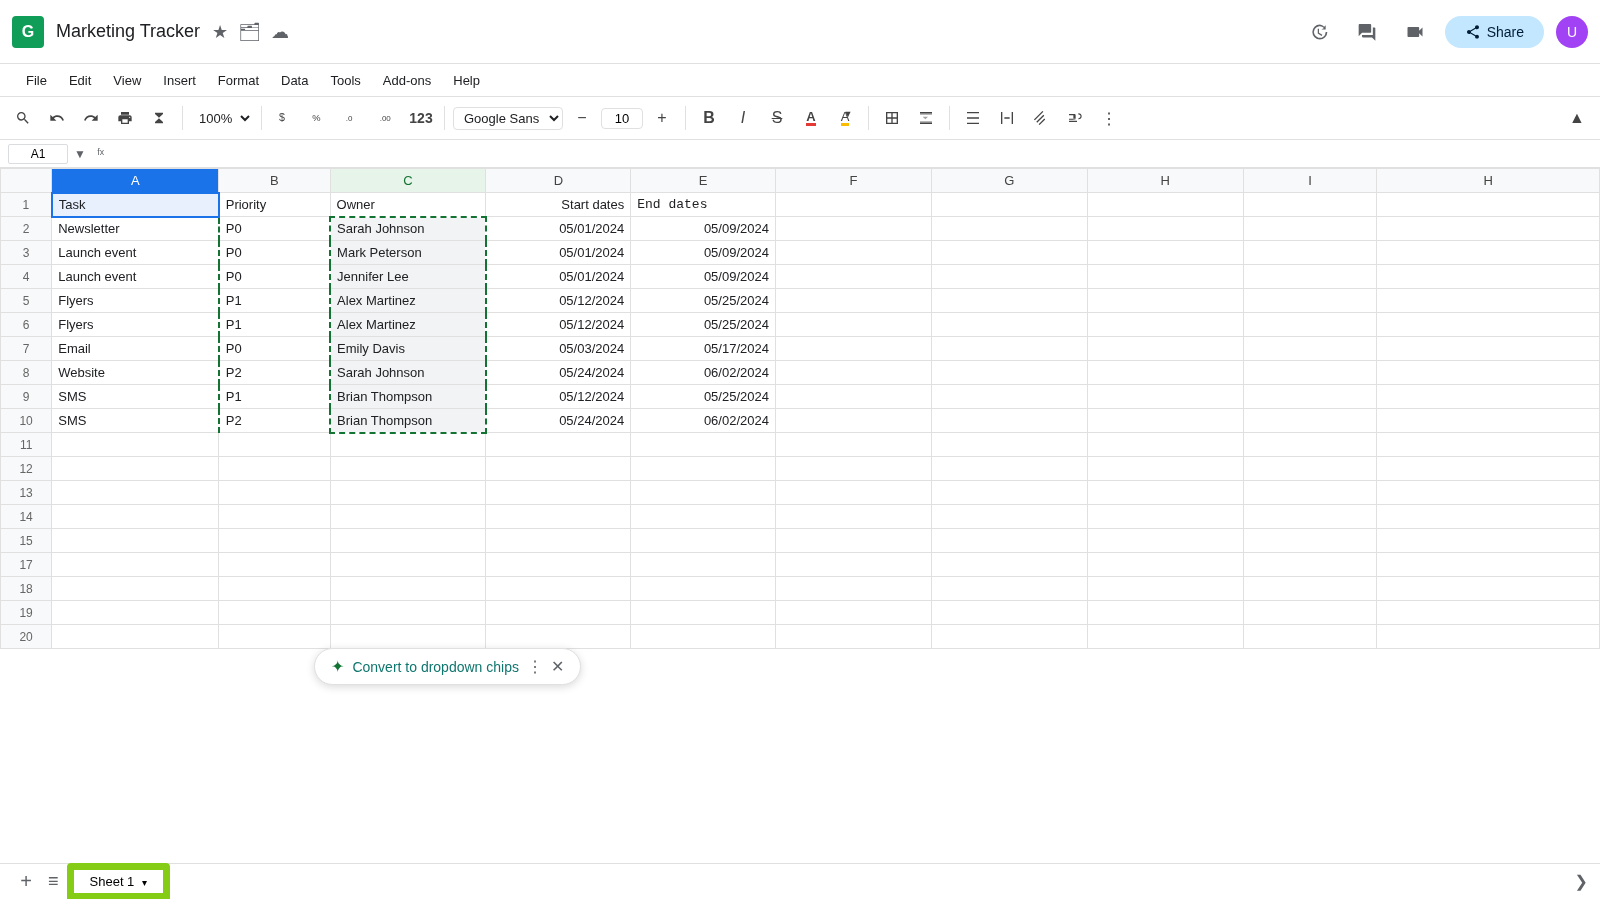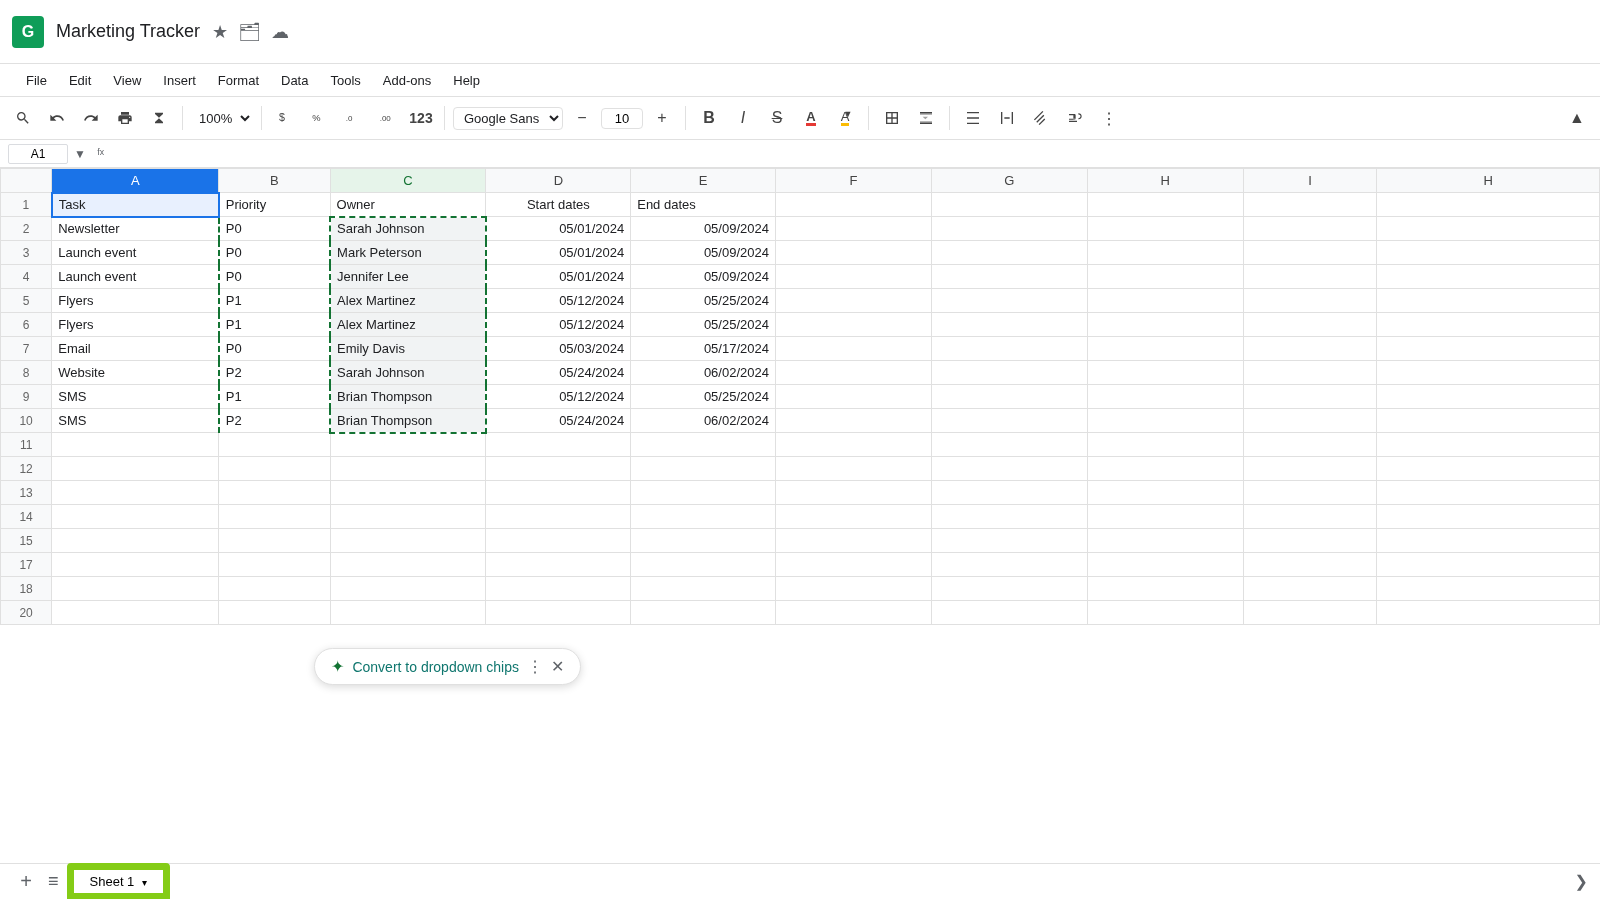--- a/index.html
+++ b/index.html
@@ -162,20 +162,44 @@
 
 <div class="top-bar">
   <div class="app-icon">G</div>
   <span class="doc-title">Marketing Tracker</span>
   <div class="title-icons">
     <span title="Star">★</span>
     <span title="Move">🗂</span>
     <span title="Cloud save">☁</span>
   </div>
   <div class="spacer"></div>
+  <div class="top-right">
+    <div class="top-icon" title="Version history">
+      <svg width="20" height="20" viewBox="0 0 24 24" fill="#5f6368">
+          <path d="M13 3a9 9 0 1 0 9 9h-2a7 7 0 1 1-2.05-4.95L15 9h5V4l-1.76 1.76A8.97 8.97 0 0 0 13 3zm-1 5v5l4 2.4-.8 1.33-4.7-2.83V8H12z"></path>
+        </svg>
+    </div>
+    <div class="top-icon" title="Comments">
+      <svg width="20" height="20" viewBox="0 0 24 24" fill="#5f6368">
+          <path d="M21 6.5h-2v9H6v2c0 .55.45 1 1 1h11l4 4V7.5c0-.55-.45-1-1-1zm-4 6V3.5c0-.55-.45-1-1-1H3c-.55 0-1 .45-1 1V17l4-4h10c.55 0 1-.45 1-1z"></path>
+        </svg>
+    </div>
+    <div class="top-icon" title="Video call">
+      <svg width="20" height="20" viewBox="0 0 24 24" fill="#5f6368">
+          <path d="M17 10.5V7c0-.55-.45-1-1-1H4c-.55 0-1 .45-1 1v10c0 .55.45 1 1 1h12c.55 0 1-.45 1-1v-3.5l4 4v-11l-4 4z"></path>
+        </svg>
+    </div>
+    <button class="share-btn">
+      <svg width="16" height="16" viewBox="0 0 24 24" fill="#001d35">
+          <path d="M18 16.08c-.76 0-1.44.3-1.96.77L8.91 12.7c.05-.23.09-.46.09-.7s-.04-.47-.09-.7l7.05-4.11c.54.5 1.25.81 2.04.81 1.66 0 3-1.34 3-3s-1.34-3-3-3-3 1.34-3 3c0 .24.04.47.09.7L8.04 9.81C7.5 9.31 6.79 9 6 9c-1.66 0-3 1.34-3 3s1.34 3 3 3c.79 0 1.5-.31 2.04-.81l7.12 4.16c-.05.21-.08.43-.08.65 0 1.61 1.31 2.92 2.92 2.92s2.92-1.31 2.92-2.92-1.31-2.92-2.92-2.92z"></path>
+        </svg>
+      <span>Share</span>
+    </button>
+    <div class="avatar">U</div>
+  </div>
 </div>
 
 <div class="menu-bar">
   <span class="menu-item">File</span>
   <span class="menu-item">Edit</span>
   <span class="menu-item">View</span>
   <span class="menu-item">Insert</span>
   <span class="menu-item">Format</span>
   <span class="menu-item">Data</span>
   <span class="menu-item">Tools</span>
@@ -351,22 +375,22 @@
           <th>I</th>
           <th>H</th>
         </tr>
       </thead>
       <tbody id="sheet-body">
       <tr>
             <th class="row-header-cell">1</th>
             <td style="font-weight: 500; background: rgb(232, 240, 254); border: 2px solid rgb(26, 115, 232);">Task</td>
             <td style="font-weight: 500;">Priority</td>
             <td style="font-weight: 500;">Owner</td>
-            <td style="text-align: center; font-weight: 500;">Start dates</td>
-            <td style="text-align: left; font-weight: 500;">End dates</td>
+            <td style="text-align: right; font-weight: 500;">Start dates</td>
+            <td style="text-align: left; font-weight: 500; font-family: Liberation Mono, monospace;">End dates</td>
             <td></td>
             <td></td>
             <td></td>
             <td></td>
             <td></td>
           </tr>
           <tr>
             <th class="row-header-cell">2</th>
             <td>Newsletter</td>
             <td style="border-left: 2px dashed rgb(19, 115, 51);">P0</td>
@@ -556,20 +580,33 @@
             <td style="text-align: right;"></td>
             <td style="text-align: right;"></td>
             <td></td>
             <td></td>
             <td></td>
             <td></td>
             <td></td>
           </tr>
           <tr>
             <th class="row-header-cell">18</th>
+            <td></td>
+            <td></td>
+            <td></td>
+            <td style="text-align: right;"></td>
+            <td style="text-align: right;"></td>
+            <td></td>
+            <td></td>
+            <td></td>
+            <td></td>
+            <td></td>
+          </tr>
+          <tr>
+            <th class="row-header-cell">19</th>
             <td></td>
             <td></td>
             <td></td>
             <td style="text-align: right;"></td>
             <td style="text-align: right;"></td>
             <td></td>
             <td></td>
             <td></td>
             <td></td>
             <td></td>

